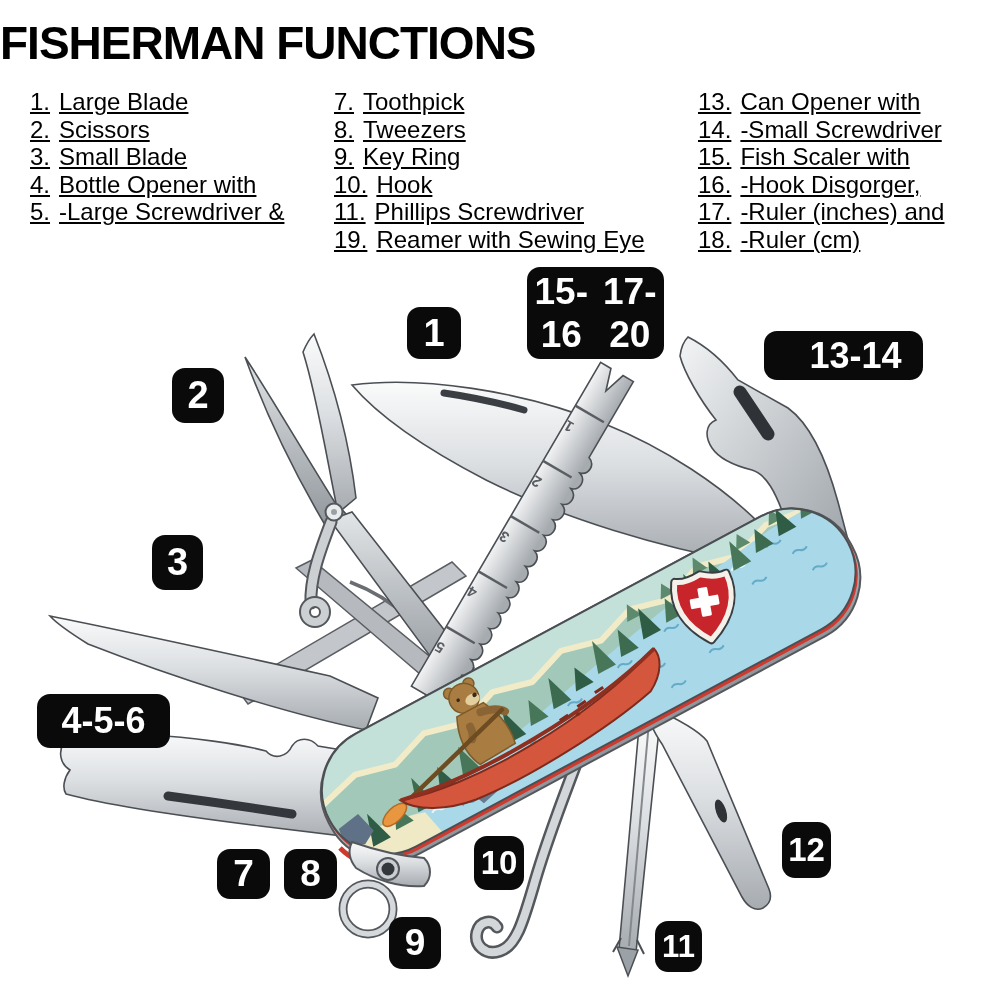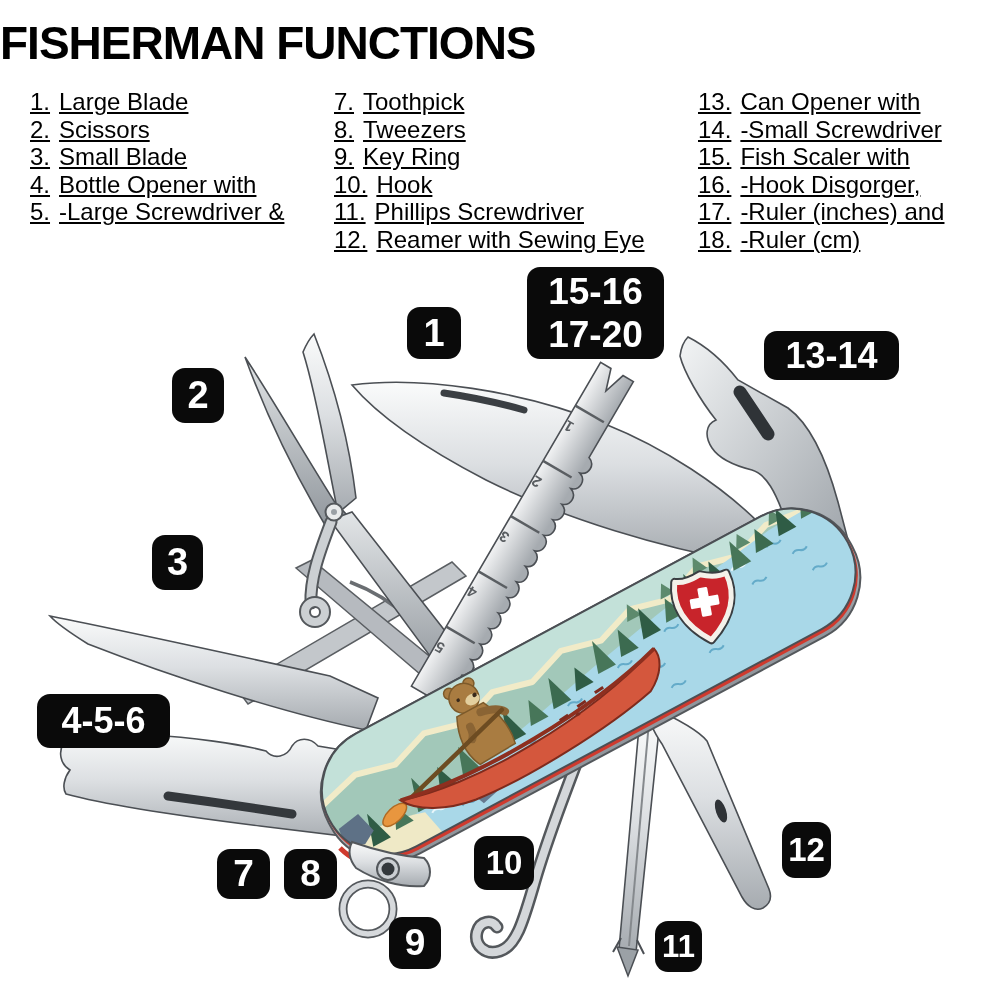--- a/index.html
+++ b/index.html
@@ -253,38 +253,38 @@
   <div class="lrow"><span class="ln">3.</span><span>Small Blade</span></div>
   <div class="lrow"><span class="ln">4.</span><span>Bottle Opener with</span></div>
   <div class="lrow"><span class="ln">5.</span><span>-Large Screwdriver &amp;</span></div>
 </div>
 <div class="legend" id="col2">
   <div class="lrow"><span class="ln">7.</span><span>Toothpick</span></div>
   <div class="lrow"><span class="ln">8.</span><span>Tweezers</span></div>
   <div class="lrow"><span class="ln">9.</span><span>Key Ring</span></div>
   <div class="lrow"><span class="ln">10.</span><span>Hook</span></div>
   <div class="lrow"><span class="ln">11.</span><span>Phillips Screwdriver</span></div>
-  <div class="lrow"><span class="ln">12.</span><span>Reamer with Sewing Eye</span></div>
+  <div class="lrow"><span class="ln">19.</span><span>Reamer with Sewing Eye</span></div>
 </div>
 <div class="legend" id="col3">
   <div class="lrow"><span class="ln">13.</span><span>Can Opener with</span></div>
   <div class="lrow"><span class="ln">14.</span><span>-Small Screwdriver</span></div>
   <div class="lrow"><span class="ln">15.</span><span>Fish Scaler with</span></div>
   <div class="lrow"><span class="ln">16.</span><span>-Hook Disgorger,</span></div>
   <div class="lrow"><span class="ln">17.</span><span>-Ruler (inches) and</span></div>
   <div class="lrow"><span class="ln">18.</span><span>-Ruler (cm)</span></div>
 </div>
 
 <div class="badge" style="left:407px;top:307px;width:54px;height:52px;font-size:38px;">1</div>
 <div class="badge" style="left:172px;top:368px;width:52px;height:55px;font-size:38px;">2</div>
 <div class="badge" style="left:152px;top:535px;width:51px;height:55px;font-size:38px;">3</div>
 <div class="badge" style="left:37px;top:694px;width:133px;height:54px;font-size:36px;">4-5-6</div>
 <div class="badge" style="left:217px;top:849px;width:53px;height:50px;font-size:37px;">7</div>
 <div class="badge" style="left:284px;top:849px;width:53px;height:50px;font-size:37px;">8</div>
 <div class="badge" style="left:389px;top:917px;width:52px;height:52px;font-size:37px;">9</div>
-<div class="badge" style="left:474px;top:836px;width:60px;height:54px;font-size:33px;">10</div>
+<div class="badge" style="left:474px;top:836px;width:50px;height:54px;font-size:33px;">10</div>
 <div class="badge" style="left:655px;top:921px;width:47px;height:51px;font-size:31px;">11</div>
 <div class="badge" style="left:782px;top:822px;width:49px;height:56px;font-size:33px;">12</div>
-<div class="badge" style="left:764px;top:331px;width:135px;height:49px;font-size:36px;">13-14</div>
-<div class="badge" style="left:527px;top:267px;width:137px;height:92px;font-size:37px;flex-direction:column;line-height:43px;">
+<div class="badge" style="left:764px;top:331px;width:135px;height:49px;font-size:36px;padding-left:24px;">13-14</div>
+<div class="badge" style="left:527px;top:267px;width:137px;height:92px;font-size:37px;flex-direction:row;line-height:43px;">
   <span>15-16</span>
   <span>17-20</span>
 </div>
 
 </body></html>

